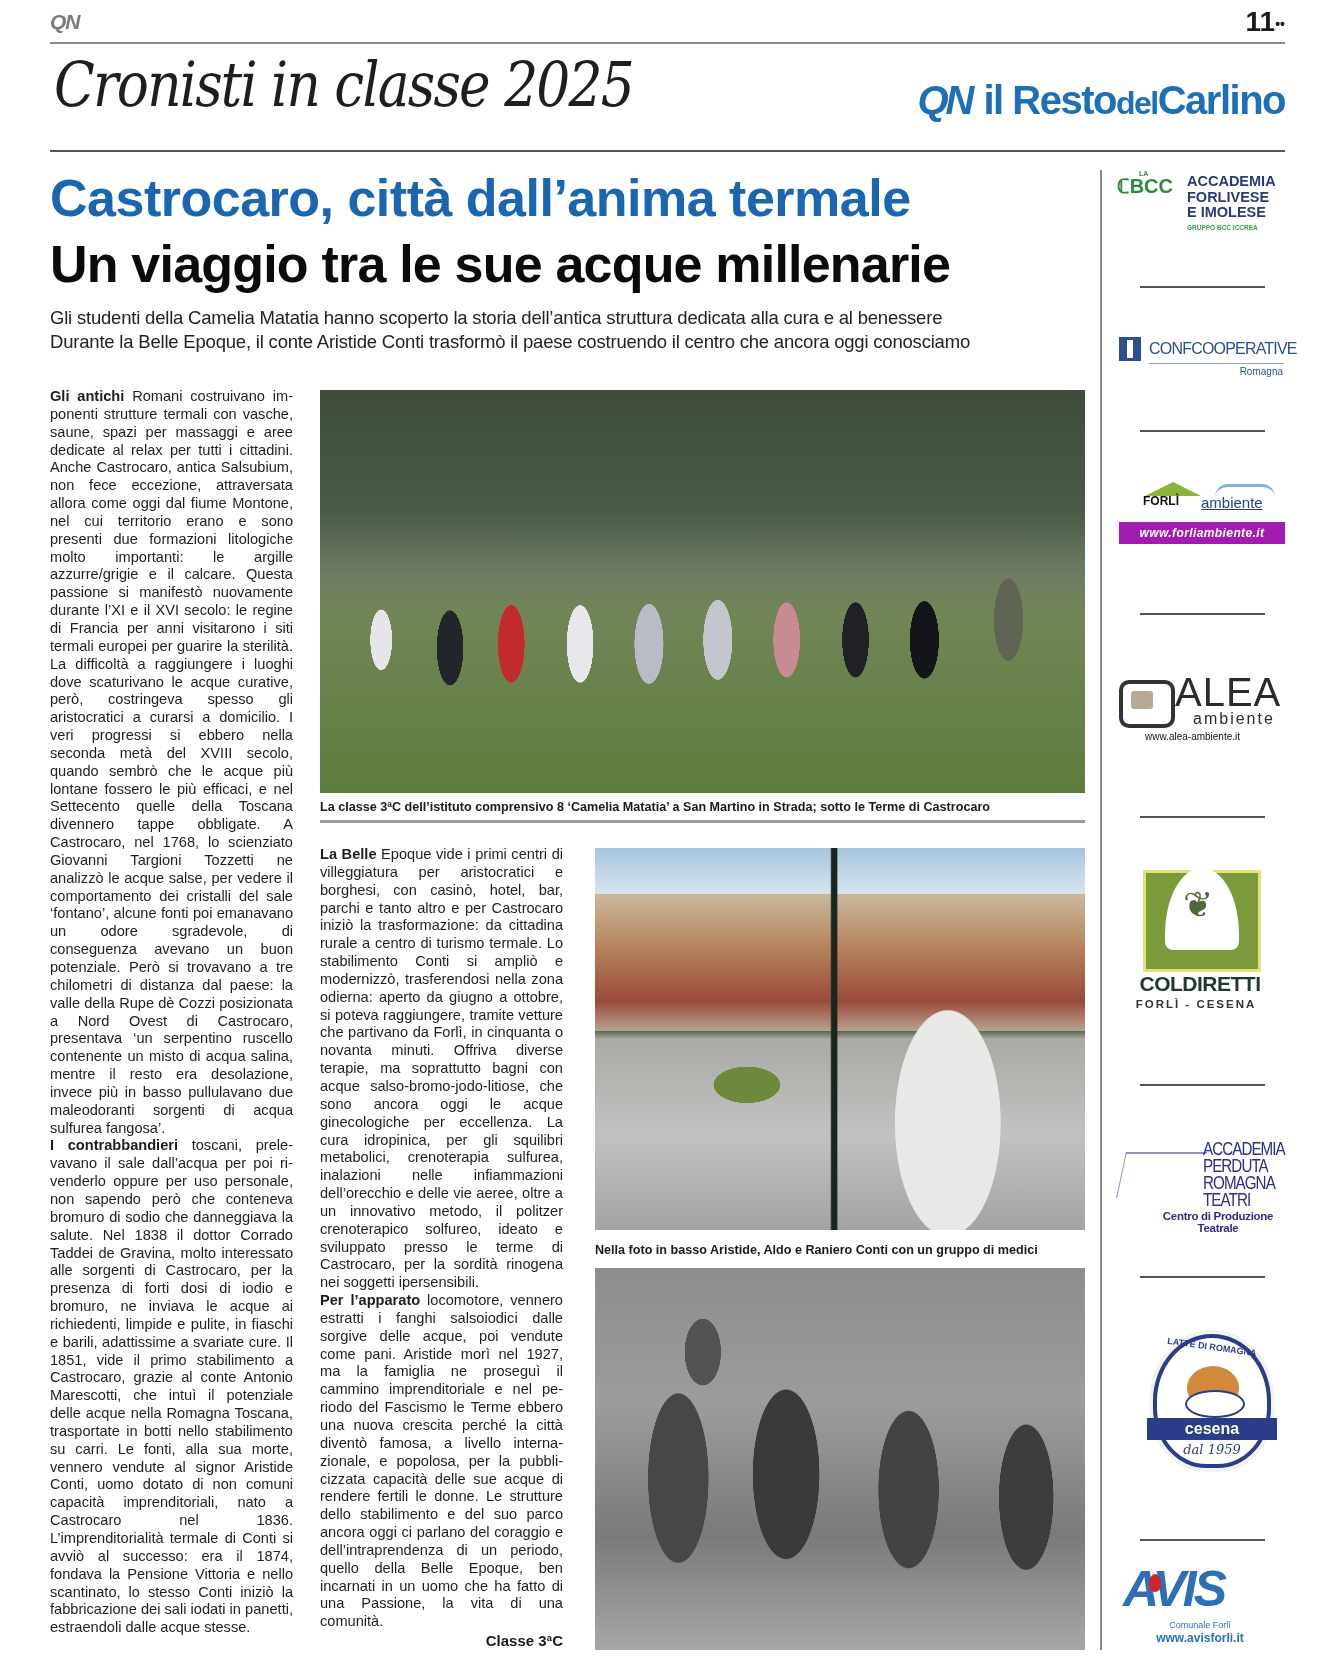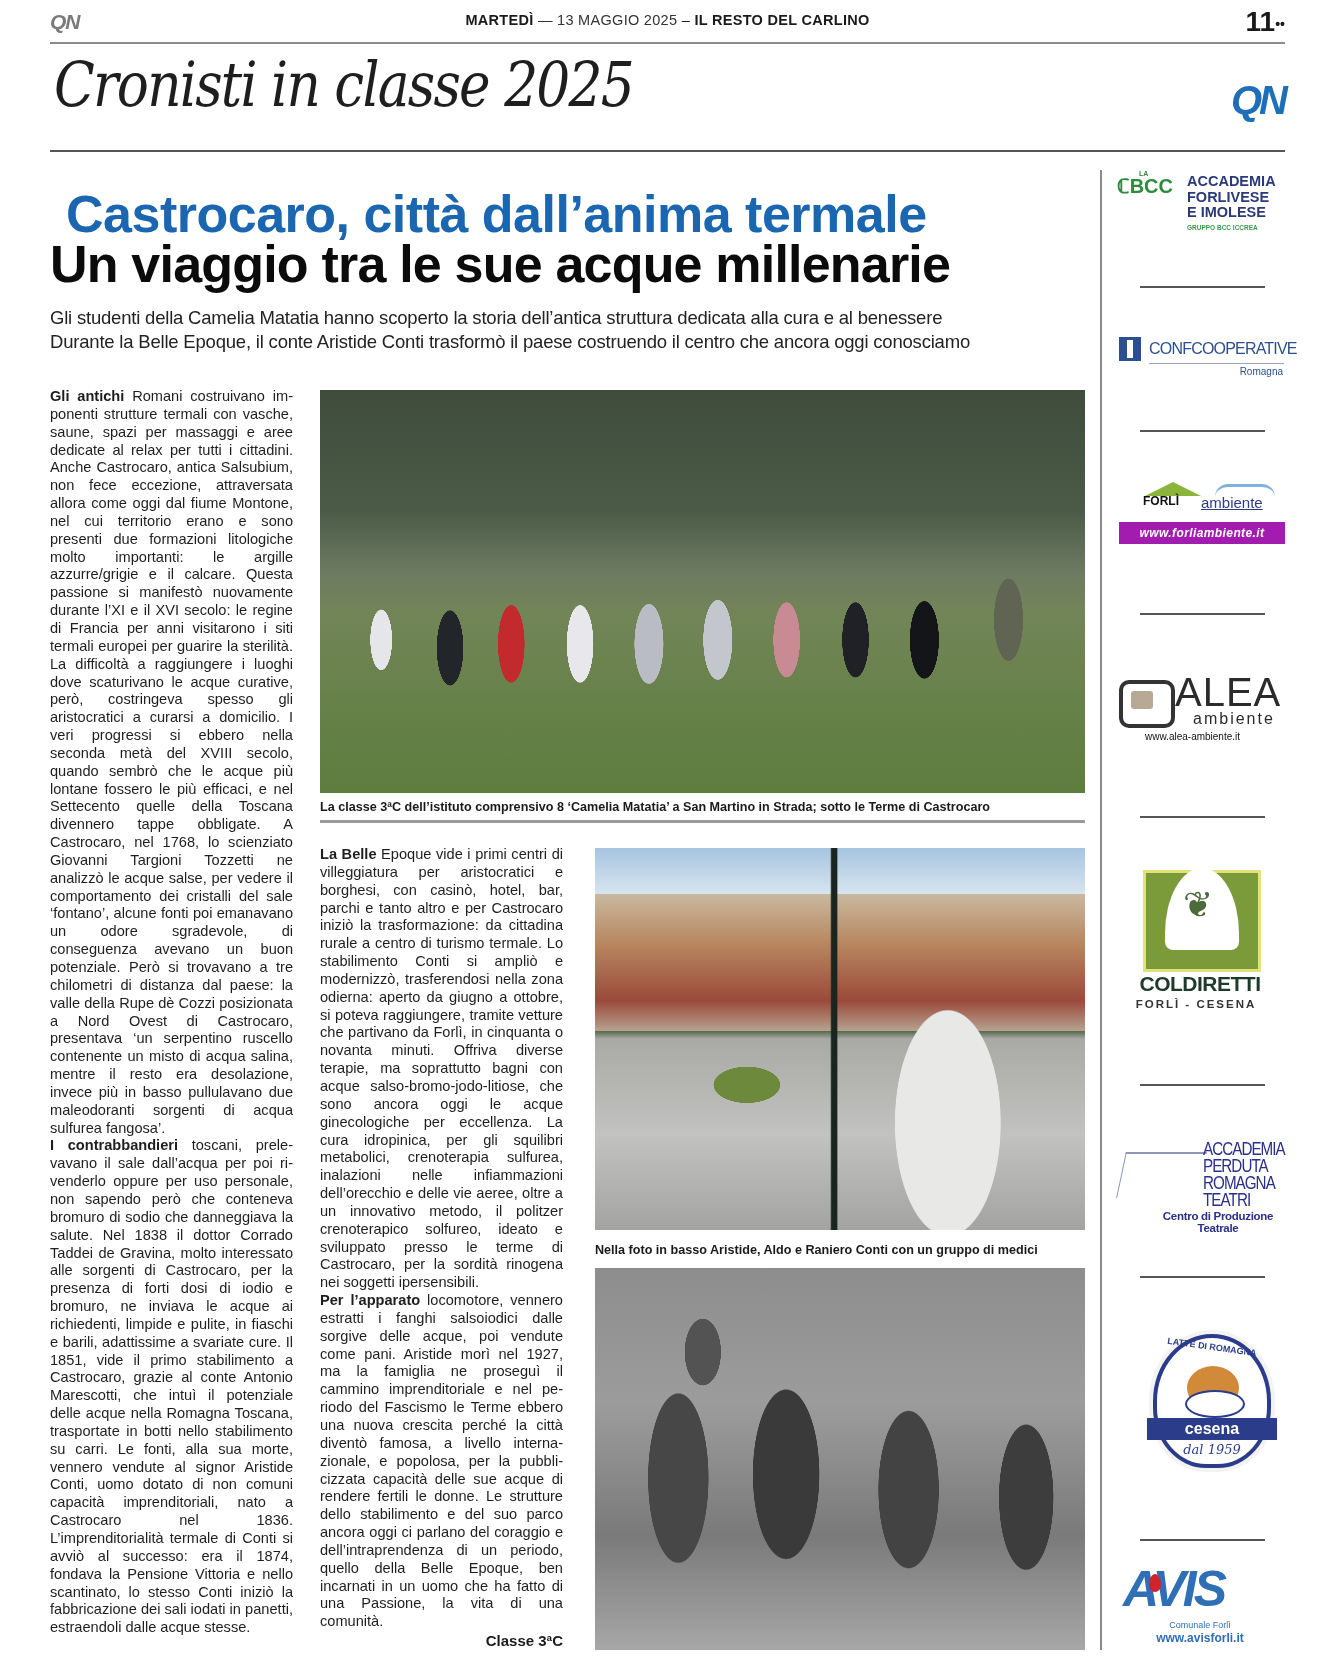--- a/index.html
+++ b/index.html
@@ -135,42 +135,38 @@
   .avis .name { position: absolute; left: 8px; top: 0; font-weight: 900; font-style: italic; font-size: 50px; color: #2f6fb6; letter-spacing: -3px; }
   .avis .drop { position: absolute; left: 34px; top: 14px; width: 12px; height: 18px; background: #d0232b; border-radius: 50% 50% 50% 50% / 60% 60% 40% 40%; }
   .avis .sub { position: absolute; left: 0; right: 0; top: 60px; font-size: 9px; color: #2f6fb6; }
   .avis .url { position: absolute; left: 0; right: 0; top: 71px; font-size: 12px; font-weight: 700; color: #2f6fb6; }
 </style>
 </head>
 <body>
 
 <div class="topbar">
   <span class="qn-small">QN</span>
-  <div class="dateline">
-    <b>MARTEDÌ</b>
-    <span class="light">—</span>
-    <span class="light">13 MAGGIO 2025</span>
-    <span>–</span>
-    <b>IL RESTO DEL CARLINO</b>
-  </div>
   <div class="pagenum">
     <span>11</span><span class="dots">••</span>
   </div>
 </div>
 <div class="rule-top"></div>
 
 <div class="masthead">
   <div class="mast-title">Cronisti in classe 2025</div>
   <div class="mast-brand">
     <span class="mast-qn">QN</span>
+    <span class="mast-name">
+      <span>il Resto</span><span class="del">del</span><span>Carlino</span>
+    </span>
   </div>
 </div>
 <div class="rule-mast"></div>
 
-<h1 class="h1" style="margin:16px">Castrocaro, città dall’anima termale</h1>
+<h1 class="h1" style="margin:0">Castrocaro, città dall’anima termale</h1>
 <h2 class="h2" style="margin:0">Un viaggio tra le sue acque millenarie</h2>
 <div class="summary">
   <div>Gli studenti della Camelia Matatia hanno scoperto la storia dell’antica struttura dedicata alla cura e al benessere</div>
   <div>Durante la Belle Epoque, il conte Aristide Conti trasformò il paese costruendo il centro che ancora oggi conosciamo</div>
 </div>
 
 <div class="col col1">
   <p><b>Gli antichi</b><span> Romani costruivano im­ponenti strutture termali con va­sche, saune, spazi per massaggi e aree dedicate al relax per tutti i cit­tadini. Anche Castrocaro, antica Salsubium, non fece eccezione, at­traversata allora come oggi dal fiu­me Montone, nel cui territorio era­no e sono presenti due formazioni litologiche molto importanti: le ar­gille azzurre/grigie e il calcare. Questa passione si manifestò nuo­vamente durante l’XI e il XVI seco­lo: le regine di Francia per anni visi­tarono i siti termali europei per guarire la sterilità. La difficoltà a raggiungere i luoghi dove scaturi­vano le acque curative, però, co­stringeva spesso gli aristocratici a curarsi a domicilio. I veri progressi si ebbero nella seconda metà del XVIII secolo, quando sembrò che le acque più lontane fossero le più efficaci, e nel Settecento quelle della Toscana divennero tappe ob­bligate. A Castrocaro, nel 1768, lo scienziato Giovanni Targioni Toz­zetti ne analizzò le acque salse, per vedere il comportamento dei cristalli del sale ‘fontano’, alcune fonti poi emanavano un odore sgradevole, di conseguenza aveva­no un buon potenziale. Però si tro­vavano a tre chilometri di distanza dal paese: la valle della Rupe dè Cozzi posizionata a Nord Ovest di Castrocaro, presentava ‘un serpen­tino ruscello contenente un misto di acqua salina, mentre il resto era desolazione, invece più in basso pullulavano due maleodoranti sor­genti di acqua sulfurea fangosa’.</span></p>
   <p><b>I contrabbandieri</b><span> toscani, prele­vavano il sale dall’acqua per poi ri­venderlo oppure per uso persona­le, non sapendo però che contene­va bromuro di sodio che danneg­giava la salute. Nel 1838 il dottor Corrado Taddei de Gravina, molto interessato alle sorgenti di Castro­caro, per la presenza di forti dosi di iodio e bromuro, ne inviava le acque ai richiedenti, limpide e puli­te, in fiaschi e barili, adattissime a svariate cure. Il 1851, vide il primo stabilimento a Castrocaro, grazie al conte Antonio Marescotti, che intuì il potenziale delle acque nella Romagna Toscana, trasportate in botti nello stabilimento su carri. Le fonti, alla sua morte, vennero ven­dute al signor Aristide Conti, uo­mo dotato di non comuni capacità imprenditoriali, nato a Castrocaro nel 1836. L’imprenditorialità terma­le di Conti si avviò al successo: era il 1874, fondava la Pensione Vitto­ria e nello scantinato, lo stesso Conti iniziò la fabbricazione dei sa­li iodati in panetti, estraendoli dal­le acque stesse.</span></p>
 </div>

